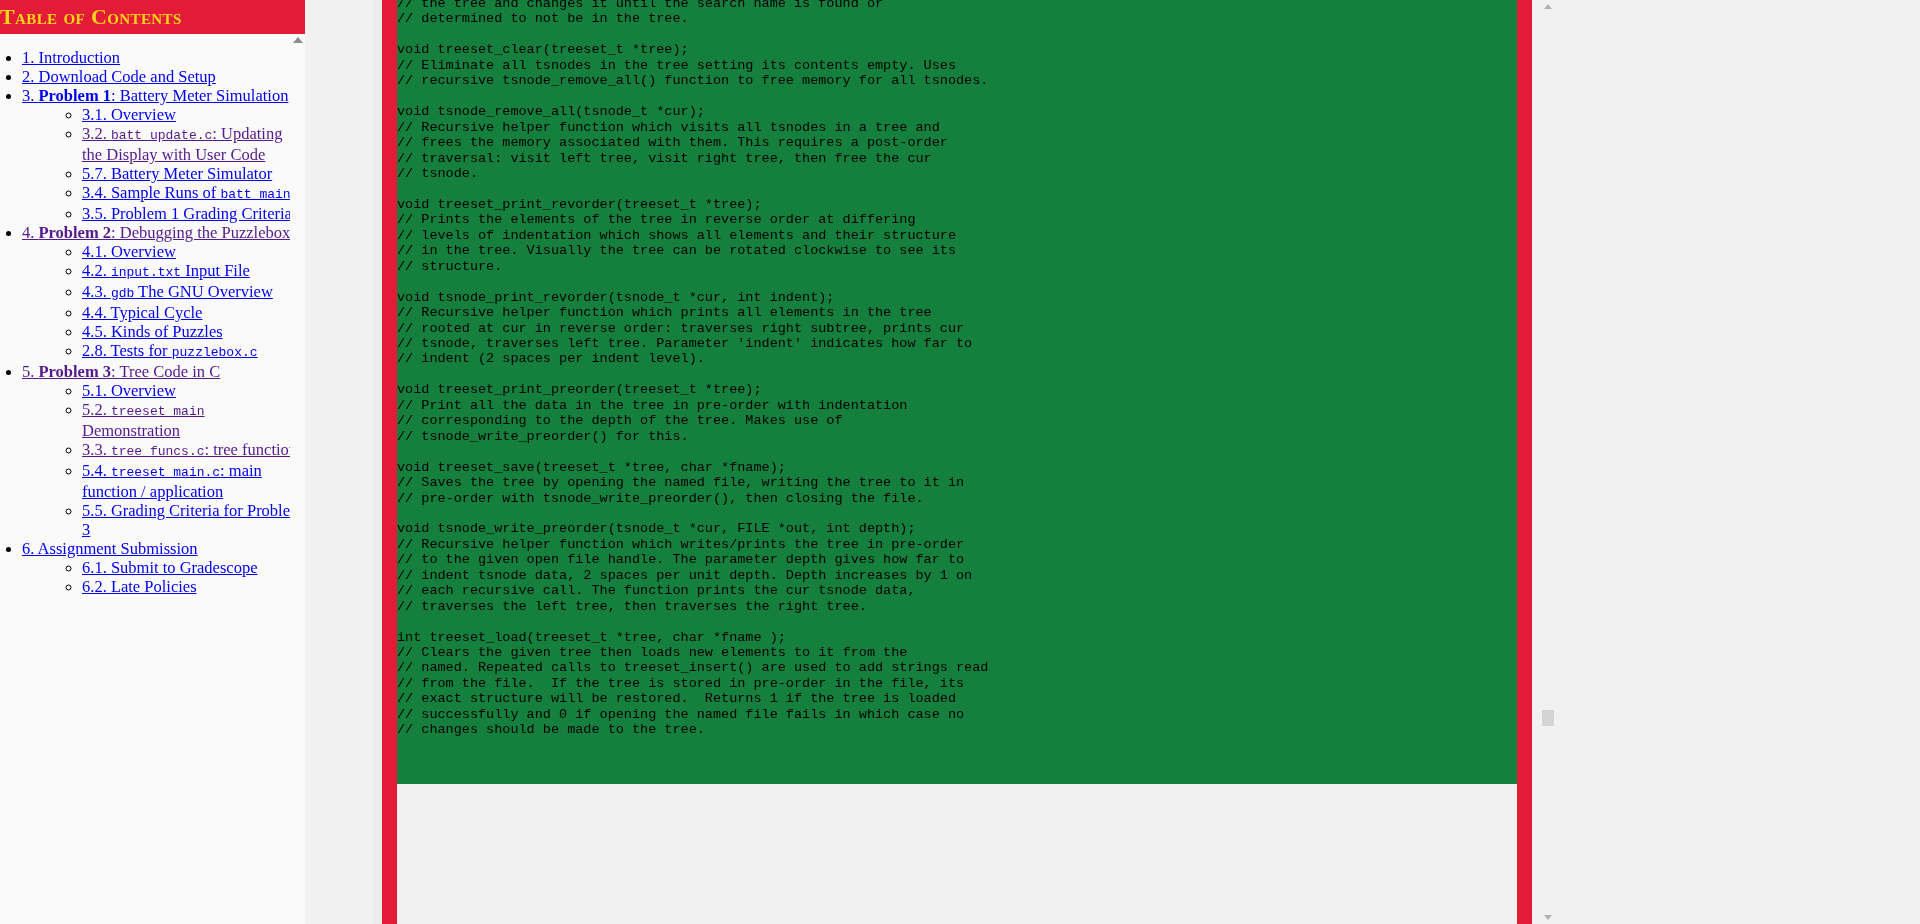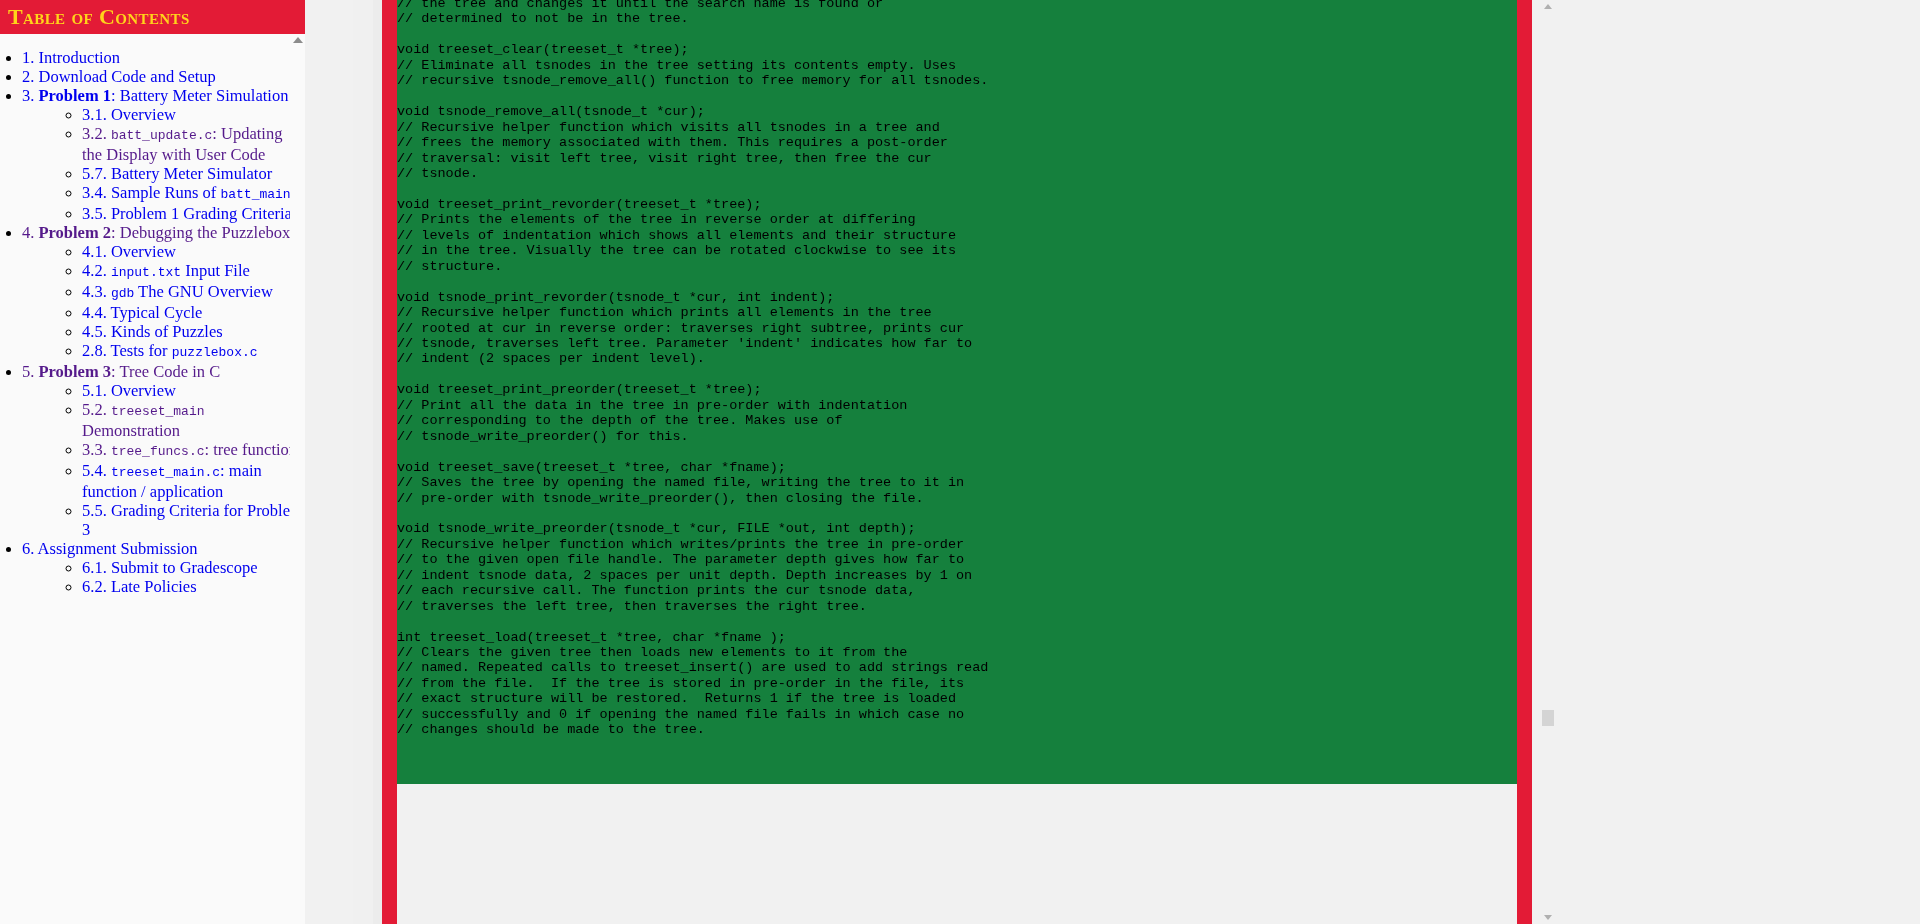--- a/index.html
+++ b/index.html
@@ -15,21 +15,21 @@
   #sidebar {
     position: absolute; left: 0; top: 0;
     width: 305px; height: 924px;
     background: #fafafa;
     overflow: hidden;
   }
   #toc-header {
     height: 34px;
     background: #e31b36;
     display: flex; align-items: center;
-    padding-left: 8px;
+    padding-left: 0;
     box-sizing: border-box;
   }
   #toc-header .title {
     color: #ffd41a;
     font-family: "Liberation Serif", serif;
     font-weight: bold;
     font-size: 22px;
     font-variant: small-caps;
     letter-spacing: 0.4px;
     line-height: 1;
@@ -40,20 +40,21 @@
     margin: 0; padding-left: 22px;
     list-style-type: disc;
   }
   ul.toc-l2 {
     margin: 0; padding-left: 28px;
     list-style-type: circle;
   }
   ul.toc-l1 > li { margin: 0 0 0 0; }
   .toc-link {
     color: #0000ee;
+    text-decoration: underline;
     font-size: 16.5px;
     line-height: 19px;
     display: inline;
     cursor: pointer;
   }
   .toc-link.visited { color: #551a8b; }
   .toc-link .b { font-weight: bold; }
   .toc-link .code {
     font-family: "Liberation Mono", monospace;
     font-size: 13px;

